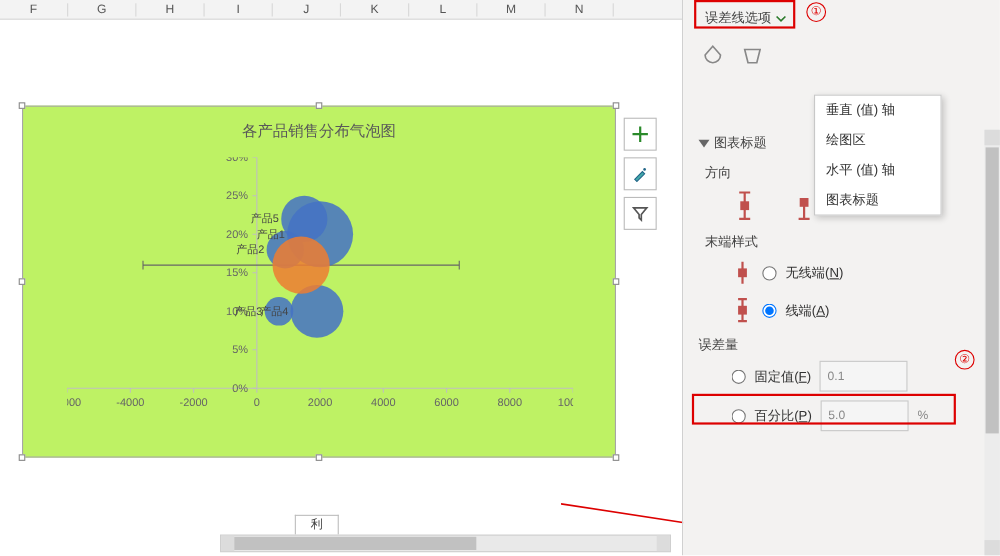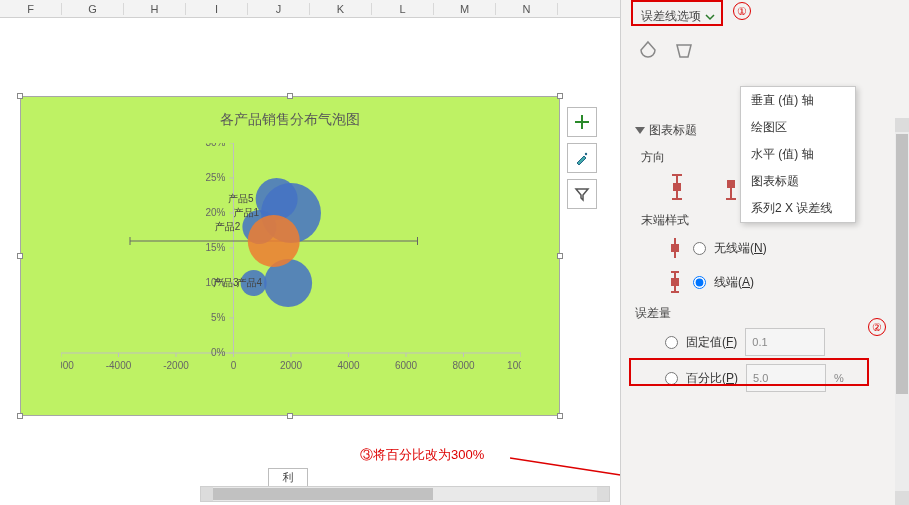--- a/index.html
+++ b/index.html
@@ -258,21 +258,20 @@
           </svg>
       </div>
       <div class="chart-btn">
         <svg width="16" height="16">
             <path d="M2 3 H14 L9 9 V14 L7 12 V9 Z" fill="none" stroke="#555" stroke-width="1.5"></path>
           </svg>
       </div>
     </div>
   </div>
 
-  <div class="note3">③将百分比改为300%</div>
   <svg class="arrow3">
     <line x1="0" y1="6" x2="130" y2="26"></line>
     <polygon points="130,26 120,19 122,28"></polygon>
   </svg>
 
   <div class="sheet-tab">利</div>
   <div class="hscroll-track">
     <div class="hscroll-btn l"></div>
     <div class="hscroll-thumb"></div>
     <div class="hscroll-btn r"></div>
@@ -387,15 +386,14 @@
     <div class="vscroll-thumb" style="top:16px; height:260px;"></div>
     <div class="vscroll-btn b"></div>
   </div>
 </div>
 
 <div class="dropdown">
   <div class="item">垂直 (值) 轴</div>
   <div class="item">绘图区</div>
   <div class="item">水平 (值) 轴</div>
   <div class="item">图表标题</div>
-  <div class="item">系列2 X 误差线</div>
 </div>
 <div class="circ-badge" style="left:868px; top:318px;">②</div>
 
 </body></html>

